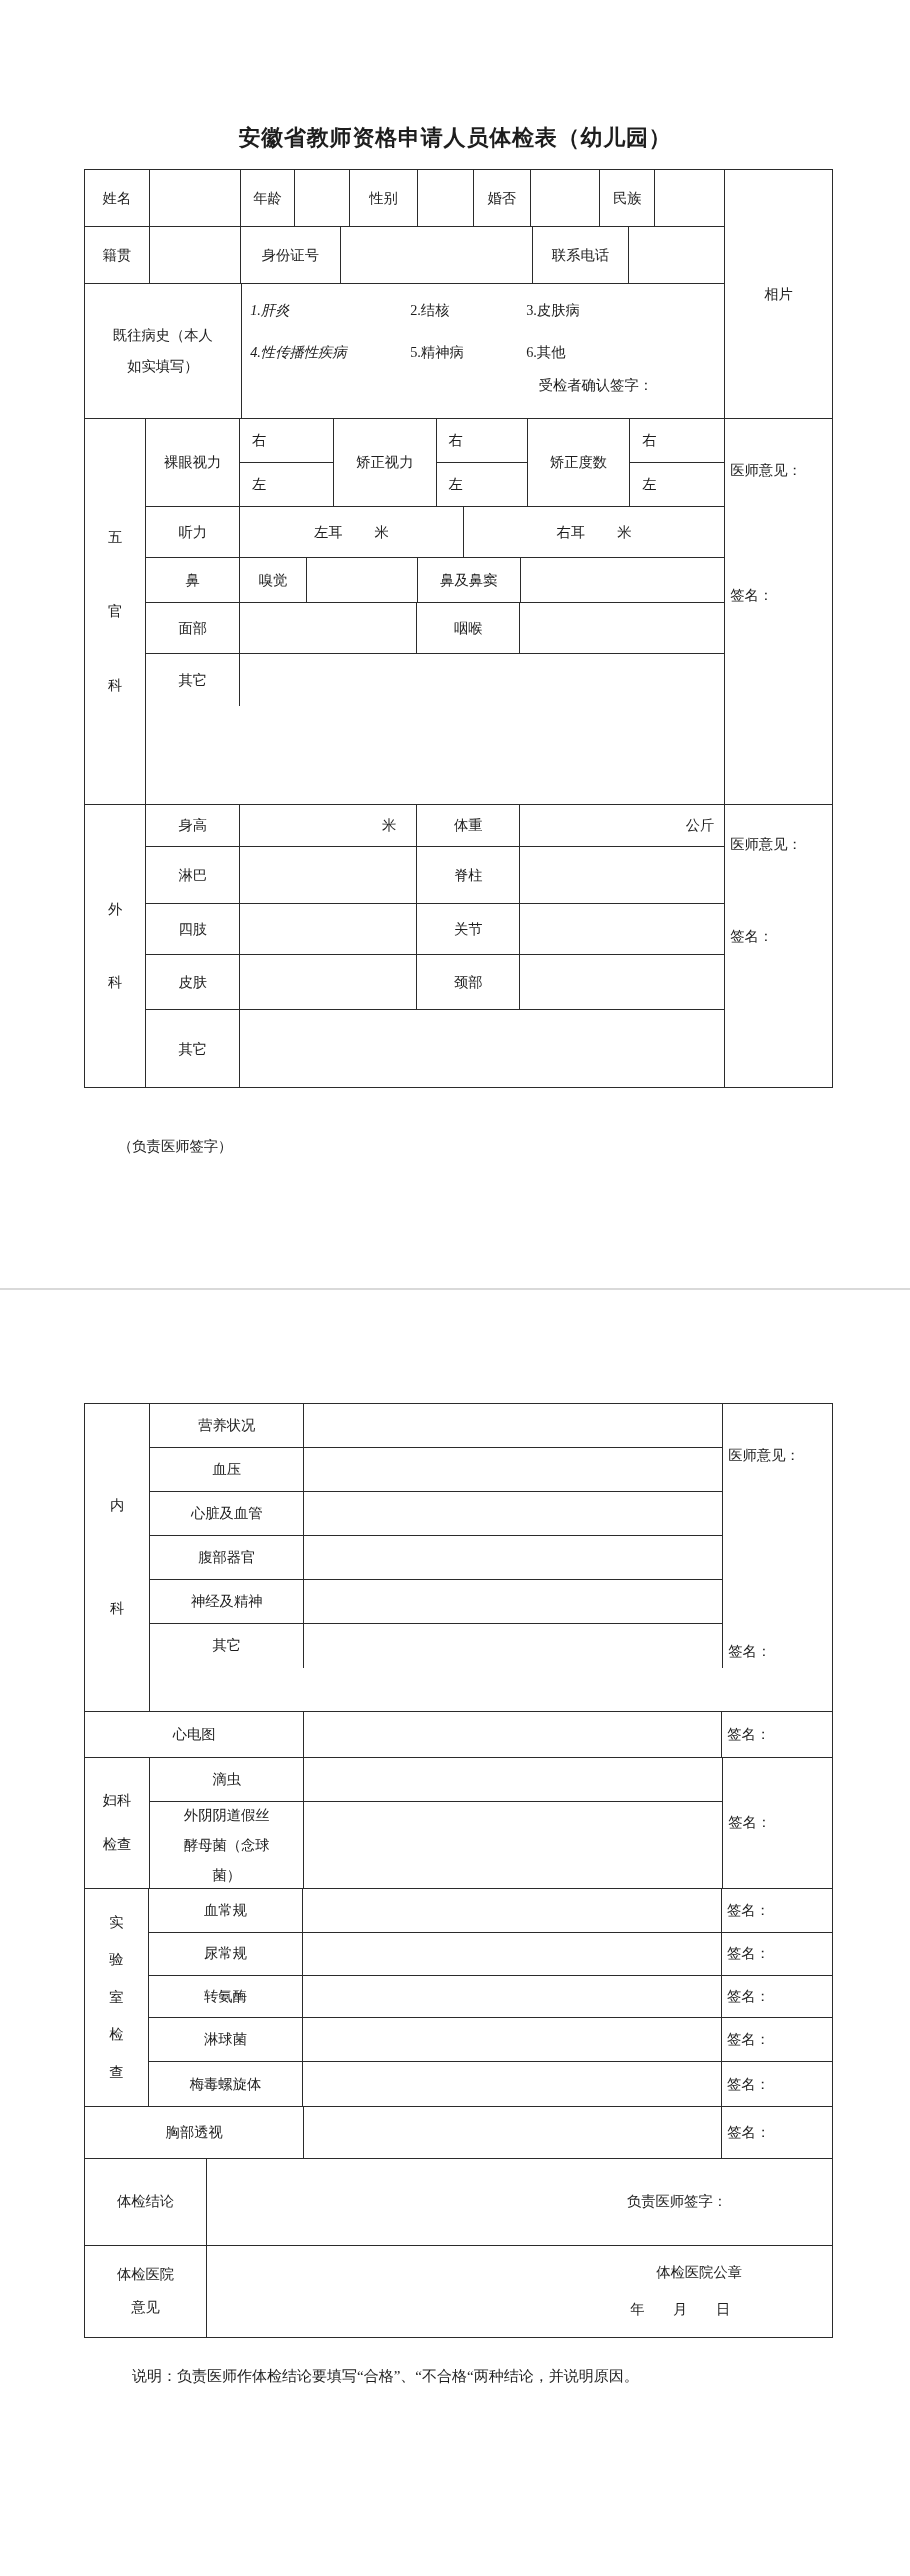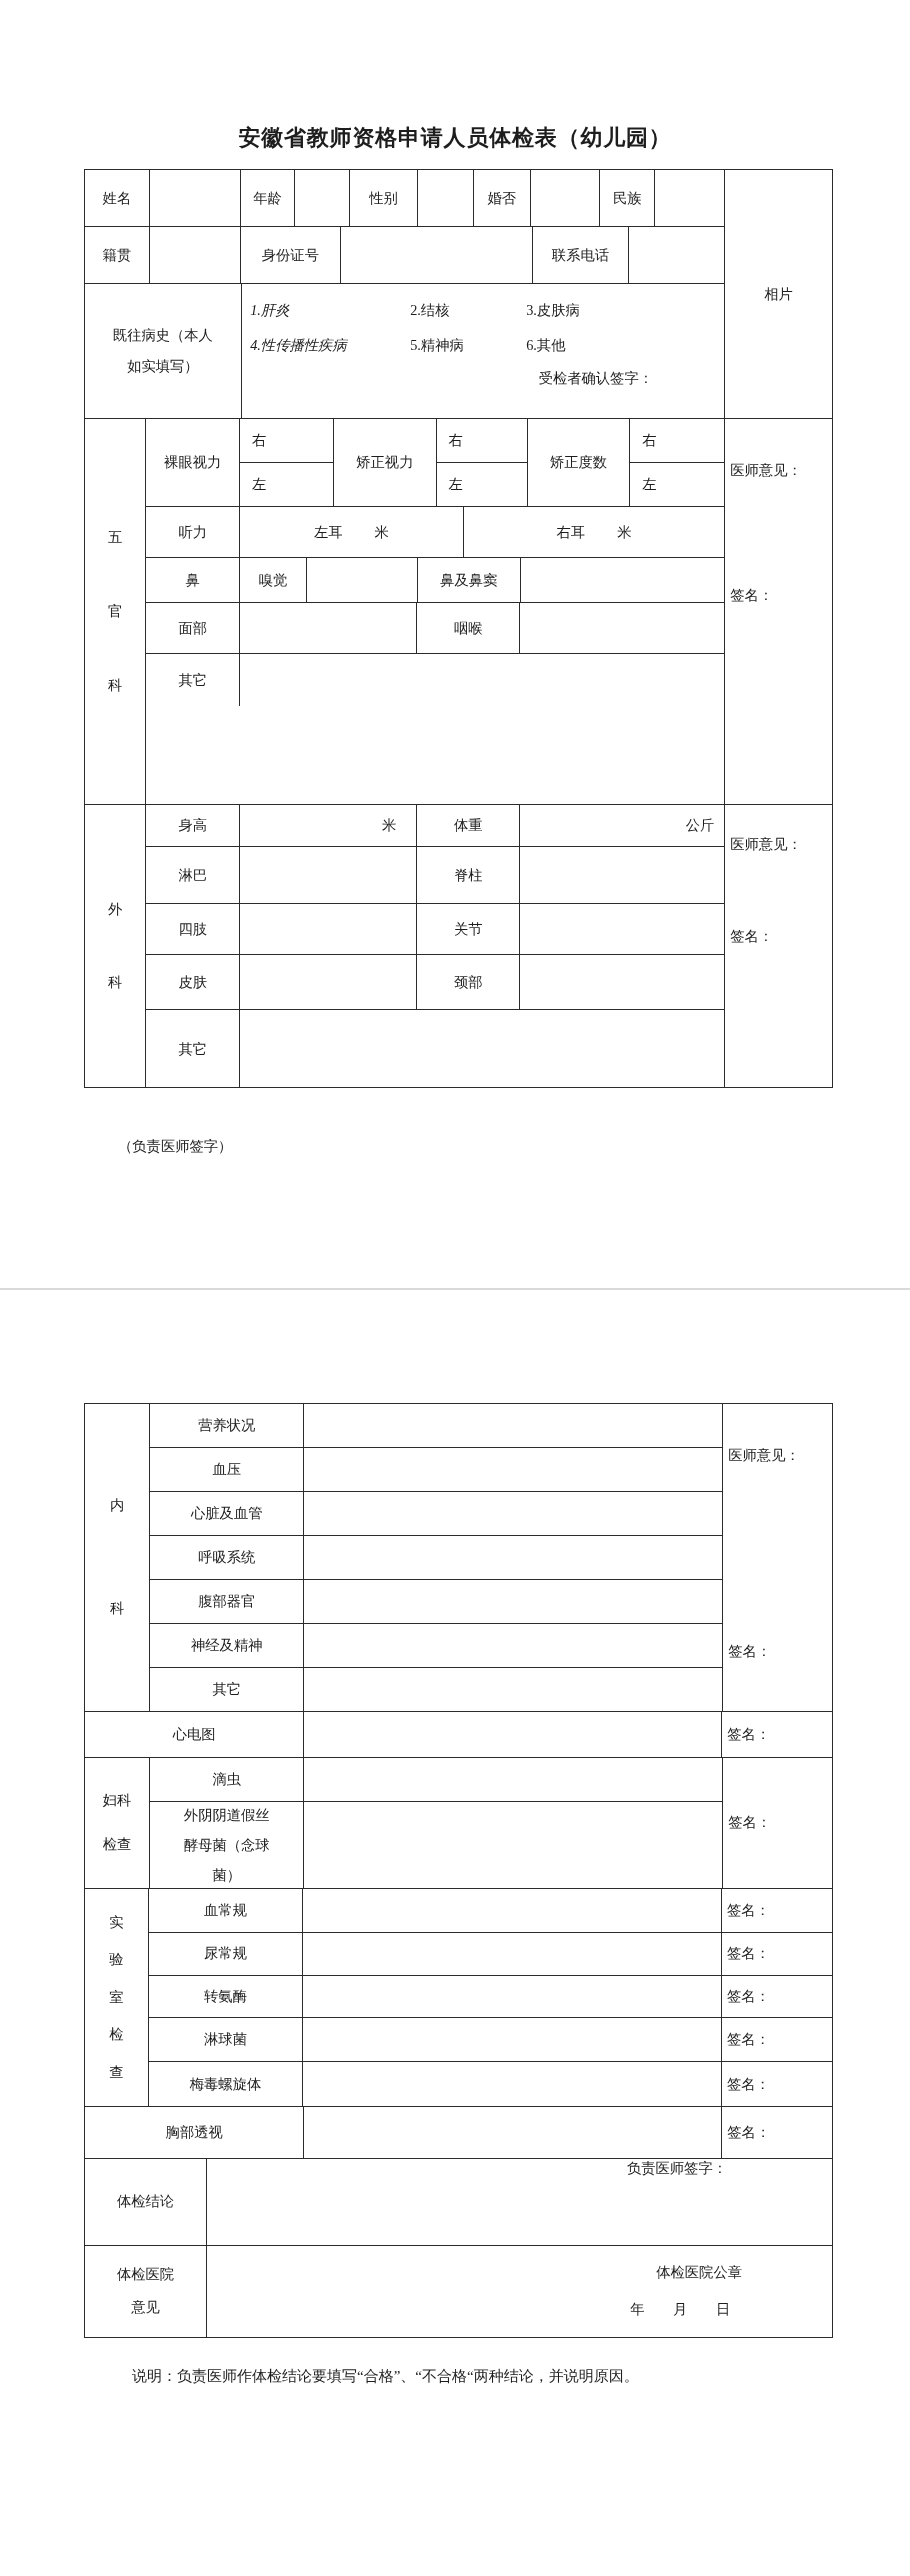--- a/index.html
+++ b/index.html
@@ -71,21 +71,21 @@
   .vc { flex:1; display:flex; align-items:center; padding-left: 11.8px; }
   .vc-top { border-bottom: 0.8px solid #2b2b2b; }
 
   .ear-cell { gap: 32px; }
   .unit-right { justify-content: flex-end; }
 
   .lab-rows { flex: 1; }
   .lab-rows > .r { border-bottom: 0.8px solid #2b2b2b; }
   .lab-rows > .r:last-child { border-bottom: none; }
 
-  .concl-content { flex:1; display:flex; align-items:flex-start; justify-content:flex-end; padding-right: 105px; }
+  .concl-content { flex:1; display:flex; align-items:center; justify-content:flex-end; padding-right: 105px; }
   .hosp-content {
     flex:1; display:flex; flex-direction:column; align-items:flex-end; justify-content:center;
     padding-right: 90px;
   }
   .hosp-date { margin-top: 18.6px; padding-right: 11.8px; }
 
   .paste-note { margin: 49px 0 0 118px; font-size: 14.3px; }
   .footer-note { margin: 29.5px 0 0 132px; font-size: 15px; }
 </style>
 </head>
@@ -125,21 +125,21 @@
           <div class="c" style="width:157px; flex-direction:column; gap:11.8px">
             <span>既往病史（本人</span>
             <span>如实填写）</span>
           </div>
           <div class="c hist-cell" style="width:483px">
             <div class="hist-line" style="margin-top:17px">
               <span class="hist-item-a">1.肝炎</span>
               <span class="hist-item-b">2.结核</span>
               <span>3.皮肤病</span>
             </div>
-            <div class="hist-line" style="margin-top:16px">
+            <div class="hist-line" style="margin-top:23px">
               <span class="hist-item-a">4.性传播性疾病</span>
               <span class="hist-item-b">5.精神病</span>
               <span>6.其他</span>
             </div>
             <div class="hist-sign" style="margin-top:13.5px">受检者确认签字：</div>
           </div>
         </div>
 
       </div>
       <div class="photo-cell">相片</div>
@@ -282,24 +282,20 @@
         <div class="r" style="height:44px">
           <div class="c" style="width:154px">营养状况</div>
           <div class="c keep-br" style="width:419px"></div>
         </div>
         <div class="r" style="height:44px">
           <div class="c" style="width:154px">血压</div>
           <div class="c keep-br" style="width:419px"></div>
         </div>
         <div class="r" style="height:44px">
           <div class="c" style="width:154px">心脏及血管</div>
-          <div class="c keep-br" style="width:419px"></div>
-        </div>
-        <div class="r" style="height:44px">
-          <div class="c" style="width:154px">呼吸系统</div>
           <div class="c keep-br" style="width:419px"></div>
         </div>
         <div class="r" style="height:44px">
           <div class="c" style="width:154px">腹部器官</div>
           <div class="c keep-br" style="width:419px"></div>
         </div>
         <div class="r" style="height:44px">
           <div class="c" style="width:154px">神经及精神</div>
           <div class="c keep-br" style="width:419px"></div>
         </div>

